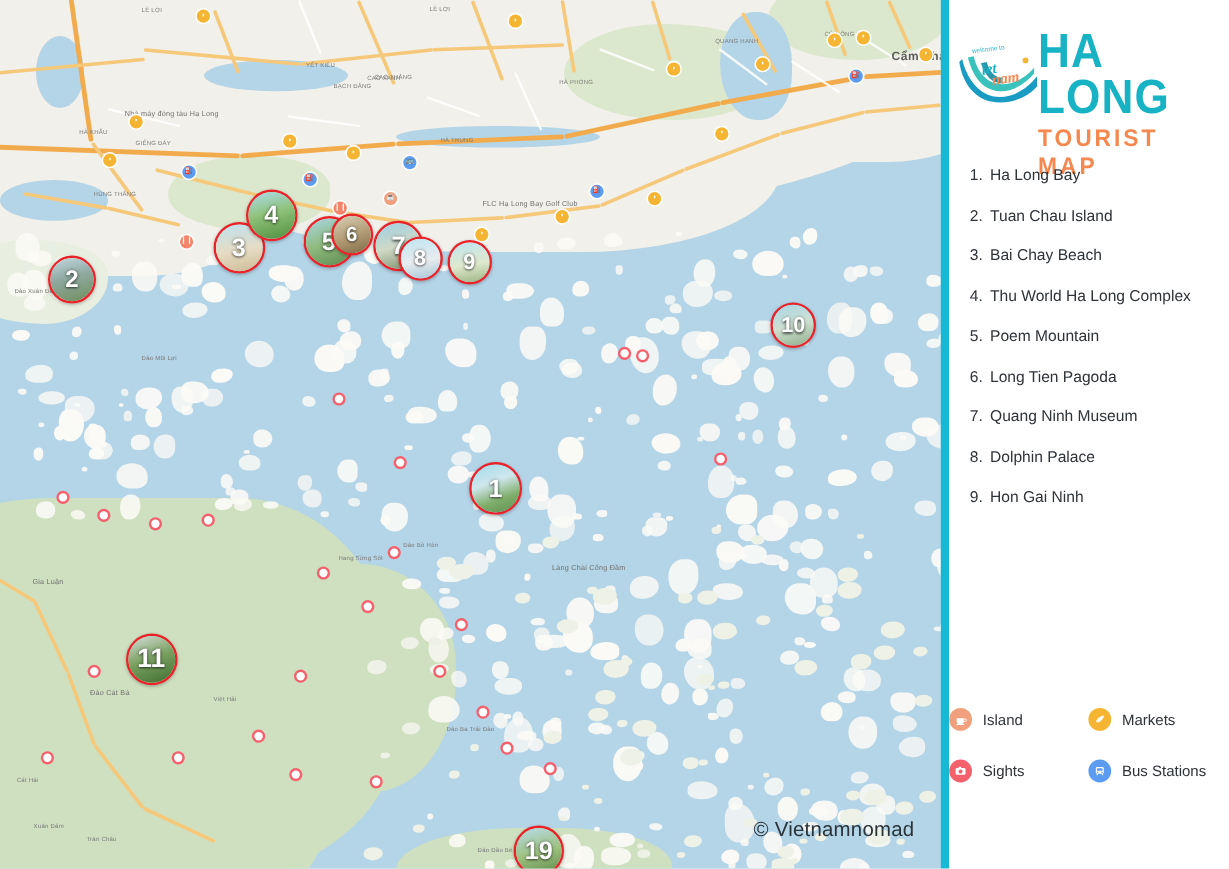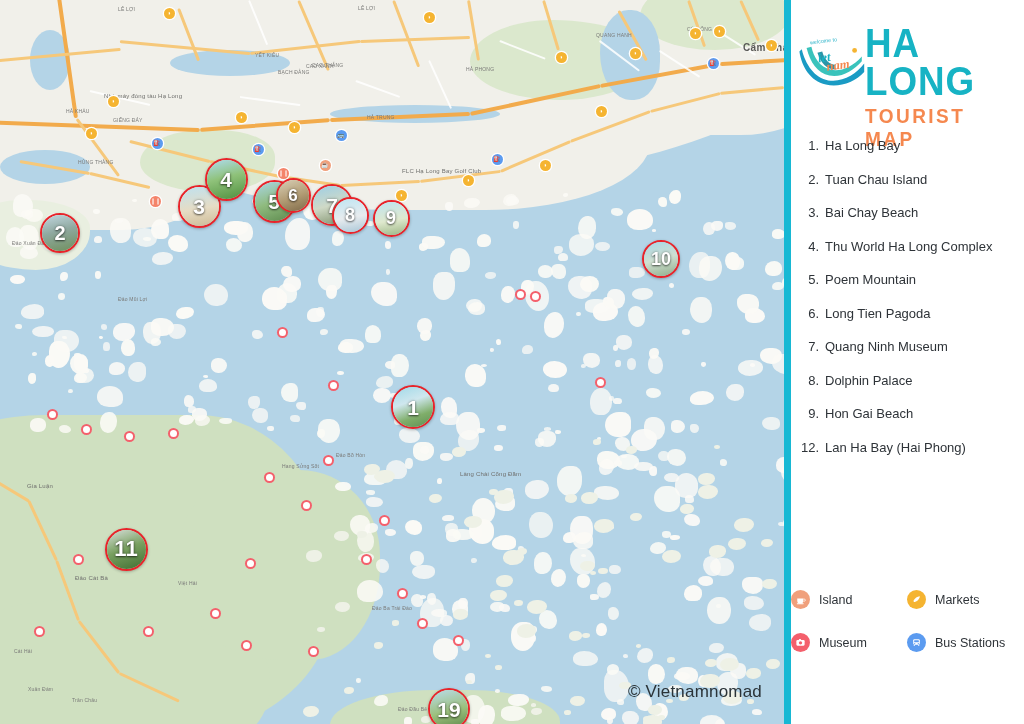--- a/index.html
+++ b/index.html
@@ -848,21 +848,21 @@
           <span class="num" style="font-size: 21px;">7</span>
         </div>
         <div class="marker" style="left: 331.5px; top: 196.5px; width: 33px; height: 33px;">
           <span class="thumb" style="background: linear-gradient(170deg, rgb(191, 229, 242) 0%, rgb(232, 236, 239) 55%, rgb(169, 198, 214) 100%);"></span>
           <span class="num" style="font-size: 18px;">8</span>
         </div>
         <div class="marker" style="left: 372.5px; top: 199.5px; width: 33px; height: 33px;">
           <span class="thumb" style="background: linear-gradient(170deg, rgb(191, 228, 241) 0%, rgb(223, 233, 206) 55%, rgb(154, 181, 131) 100%);"></span>
           <span class="num" style="font-size: 18px;">9</span>
         </div>
-        <div class="marker" style="left: 642px; top: 240px; width: 34px; height: 34px;">
+        <div class="marker" style="left: 642px; top: 252px; width: 34px; height: 34px;">
           <span class="thumb" style="background: linear-gradient(165deg, rgb(168, 214, 230) 0%, rgb(207, 224, 210) 50%, rgb(143, 174, 138) 100%);"></span>
           <span class="num" style="font-size: 18px;">10</span>
         </div>
         <div class="marker" style="left: 104.5px; top: 527.5px; width: 39px; height: 39px;">
           <span class="thumb" style="background: linear-gradient(160deg, rgb(216, 224, 220) 0%, rgb(121, 160, 96) 48%, rgb(63, 111, 50) 100%);"></span>
           <span class="num" style="font-size: 22px;">11</span>
         </div>
         <div class="marker" style="left: 428px; top: 688px; width: 38px; height: 38px;">
           <span class="thumb" style="background: linear-gradient(165deg, rgb(185, 220, 234) 0%, rgb(156, 192, 125) 55%, rgb(93, 138, 74) 100%);"></span>
           <span class="num" style="font-size: 21px;">19</span>
@@ -924,25 +924,21 @@
         <div class="poi-row">
           <span class="poi-idx">7.</span>
           <span class="poi-name">Quang Ninh Museum</span>
         </div>
         <div class="poi-row">
           <span class="poi-idx">8.</span>
           <span class="poi-name">Dolphin Palace</span>
         </div>
         <div class="poi-row">
           <span class="poi-idx">9.</span>
-          <span class="poi-name">Hon Gai Beach</span>
-        </div>
-        <div class="poi-row">
-          <span class="poi-idx">12.</span>
-          <span class="poi-name">Lan Ha Bay (Hai Phong)</span>
+          <span class="poi-name">Hon Gai Ninh</span>
         </div>
       </div>
 
     <div id="legend">
         <div class="legend-row">
           <div class="legend-cell">
             <span class="legend-ico c-cafe">
               <svg width="12" height="12" viewBox="0 0 16 16">
                 <path d="M3 6h8v3a4 4 0 0 1-8 0V6z" fill="#fff"></path>
                 <path d="M11 6.8h1.4a1.4 1.4 0 0 1 0 2.8H11" stroke="#fff" stroke-width="1" fill="none"></path>
@@ -962,21 +958,21 @@
         </div>
         <div class="legend-row">
           <div class="legend-cell">
             <span class="legend-ico c-sight">
               <svg width="11" height="11" viewBox="0 0 16 16">
                 <rect x="2" y="4.4" width="12" height="8.2" rx="1.6" fill="#fff"></rect>
                 <circle cx="8" cy="8.5" r="2.4" fill="#f4606c"></circle>
                 <rect x="5.6" y="2.8" width="3.2" height="1.8" rx=".7" fill="#fff"></rect>
               </svg>
             </span>
-            <span class="legend-label">Museum</span>
+            <span class="legend-label">Sights</span>
           </div>
           <div class="legend-cell wide">
             <span class="legend-ico c-bus">
               <svg width="11" height="11" viewBox="0 0 16 16">
                 <rect x="3.2" y="3.2" width="9.6" height="8" rx="1.6" fill="#fff"></rect>
                 <rect x="4.6" y="4.7" width="6.8" height="2.9" rx=".6" fill="#5b9bf0"></rect>
                 <circle cx="5.4" cy="9.6" r=".9" fill="#5b9bf0"></circle>
                 <circle cx="10.6" cy="9.6" r=".9" fill="#5b9bf0"></circle>
                 <rect x="4" y="11.4" width="1.5" height="1.6" fill="#fff"></rect>
                 <rect x="10.5" y="11.4" width="1.5" height="1.6" fill="#fff"></rect>

